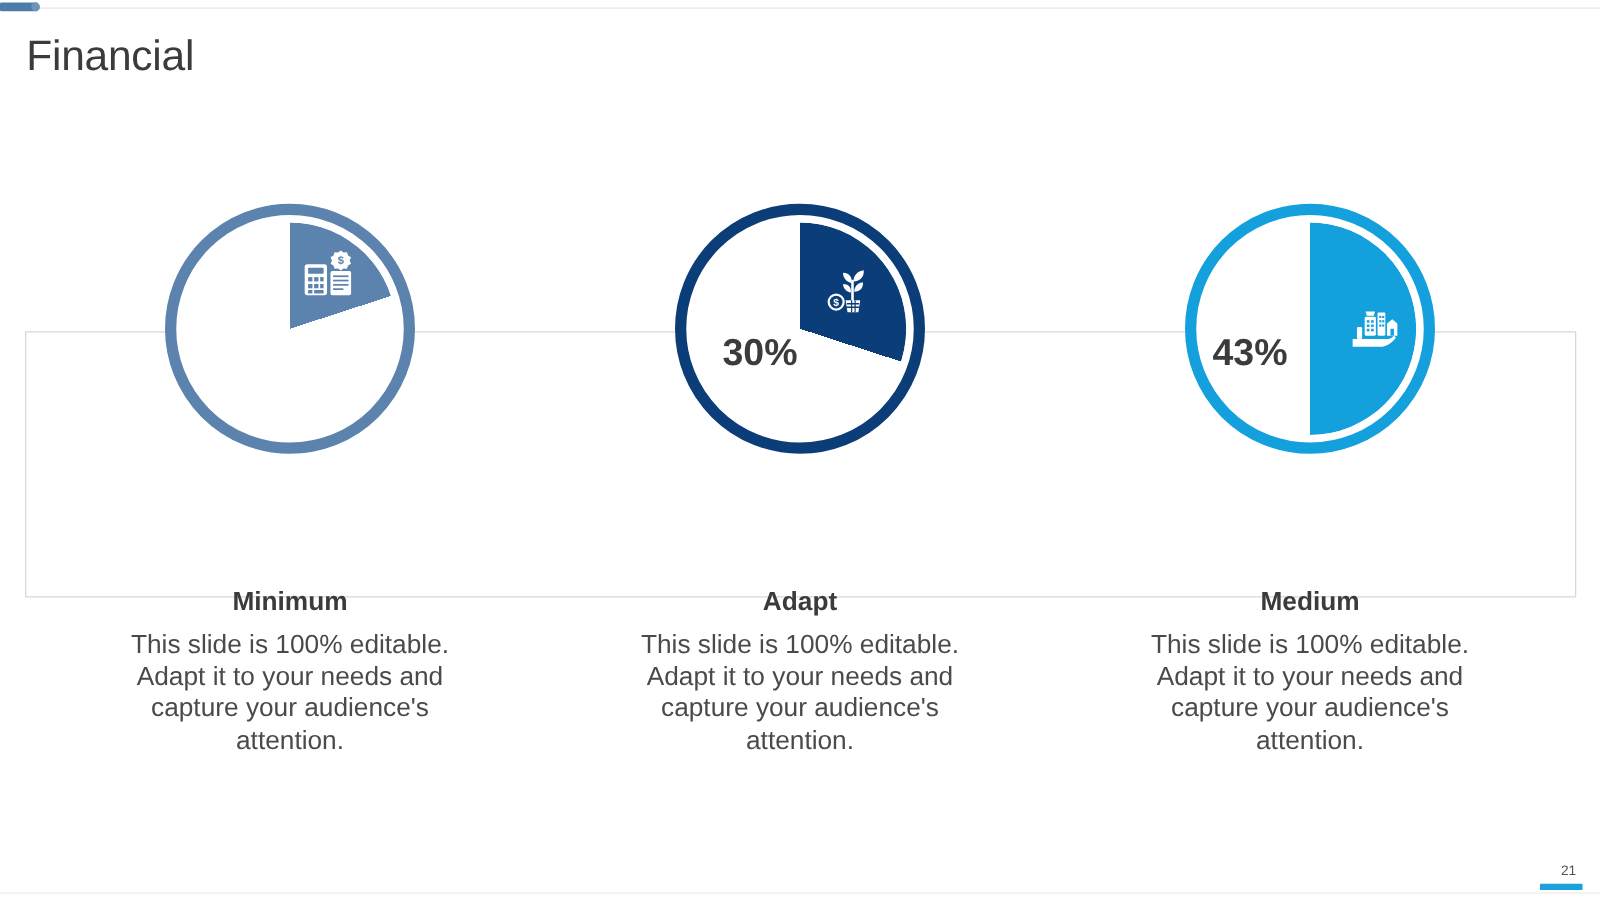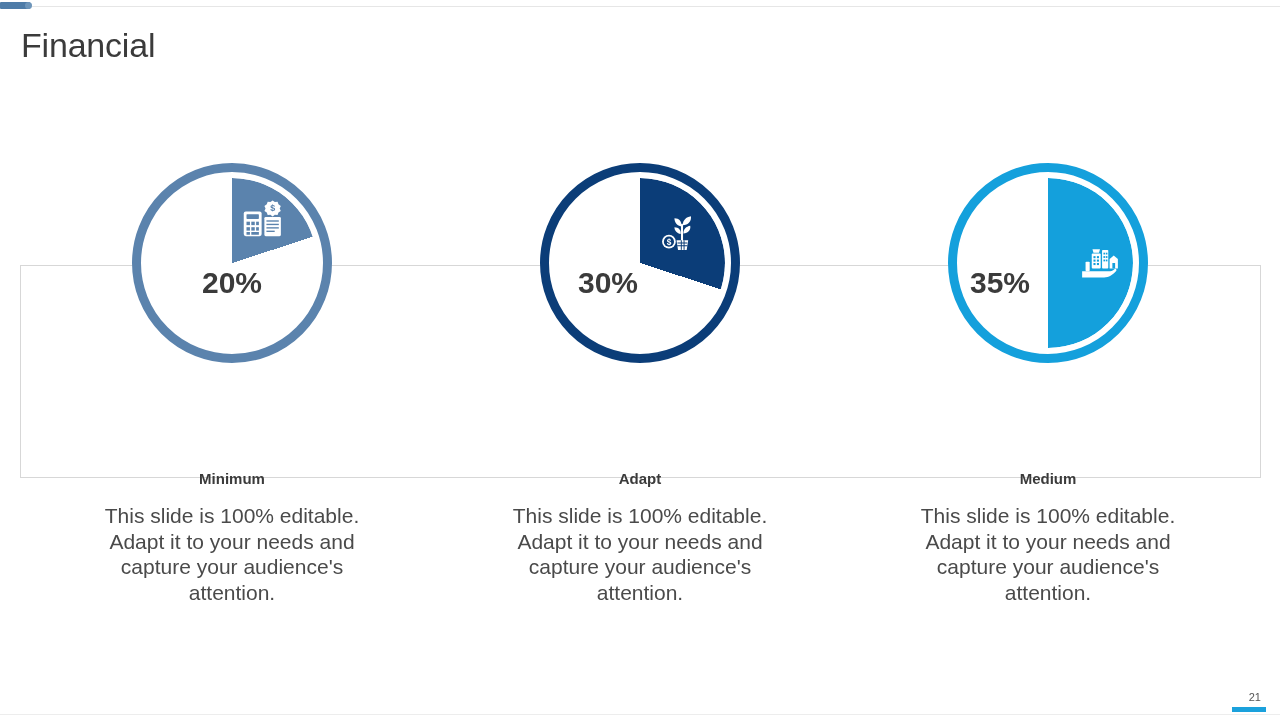--- a/index.html
+++ b/index.html
@@ -114,21 +114,21 @@
     color: #ffffff;
   }
   .wedge-icon svg { display: block; width: 100%; height: 100%; }
 
   
   .col-heading {
     position: absolute;
     left: 0; top: 470px;
     width: 300px;
     text-align: center;
-    font-size: 15px;
+    font-size: 21px;
     font-weight: bold;
     color: #3b3b3b;
   }
   .col-body {
     position: absolute;
     left: 22px; top: 503px;
     width: 256px;
     text-align: center;
     font-size: 21px;
     line-height: 25.5px;
@@ -186,21 +186,20 @@
         <rect x="15" y="48" width="11" height="4" fill="#5B83AD"></rect>
         <rect x="34" y="26" width="24" height="28" rx="2"></rect>
         <rect x="37" y="31" width="18" height="2" fill="#5B83AD"></rect>
         <rect x="37" y="36" width="18" height="2" fill="#5B83AD"></rect>
         <rect x="37" y="41" width="18" height="2" fill="#5B83AD"></rect>
         <rect x="37" y="46" width="12" height="2" fill="#5B83AD"></rect>
         <path d="M46 2l3.2 2.4 4-.4 1.3 3.8 3.4 2.2-1.6 3.7 1.6 3.7-3.4 2.2-1.3 3.8-4-.4L46 25.4 42.8 23l-4 .4-1.3-3.8-3.4-2.2 1.6-3.7-1.6-3.7 3.4-2.2 1.3-3.8 4 .4z"></path>
         <text x="46" y="18" font-size="13" font-weight="bold" text-anchor="middle" fill="#5B83AD" font-family="Liberation Sans, sans-serif">$</text>
       </svg>
     </div>
-    <div class="percent">20%</div>
   </div>
   <div class="col-heading">Minimum</div>
   <div class="col-body">This slide is 100% editable. Adapt it to your needs and capture your audience's attention.</div>
 </div>
 
 <div class="column" id="col-1">
   <div class="donut-wrap">
     <div class="ring" style="border-color: rgb(11, 61, 120);"></div>
     <div class="pie-clip">
       <div class="pie-fill" style="background: conic-gradient(rgb(11, 61, 120) 0deg, rgb(11, 61, 120) 108deg, rgb(255, 255, 255) 108deg, rgb(255, 255, 255) 360deg);"></div>
@@ -248,21 +247,21 @@
         <rect x="37" y="22" width="2.4" height="2.6" fill="#14A0DC"></rect>
         <rect x="40.4" y="22" width="2.4" height="2.6" fill="#14A0DC"></rect>
         <rect x="37" y="27" width="2.4" height="2.6" fill="#14A0DC"></rect>
         <rect x="40.4" y="27" width="2.4" height="2.6" fill="#14A0DC"></rect>
         <path d="M46 26l6-5 6 5v14h-12z"></path>
         <rect x="50" y="32" width="4" height="8" fill="#14A0DC"></rect>
         <rect x="11" y="30" width="6" height="14" rx="1.4"></rect>
         <path d="M6 44h34c5 0 9 1 13-3 1.6-1.5 4 .8 2.5 2.6C50 49.5 45 53 38 53H6z"></path>
       </svg>
     </div>
-    <div class="percent" style="width: 100px; left: 2px;">35%</div>
+    <div class="percent" style="width: 100px; left: 2px;">43%</div>
   </div>
   <div class="col-heading">Medium</div>
   <div class="col-body">This slide is 100% editable. Adapt it to your needs and capture your audience's attention.</div>
 </div>
 
 <div id="footer-rule"></div>
 <div id="page-number">21</div>
 <div id="footer-bar"></div>
 
 </body></html>

